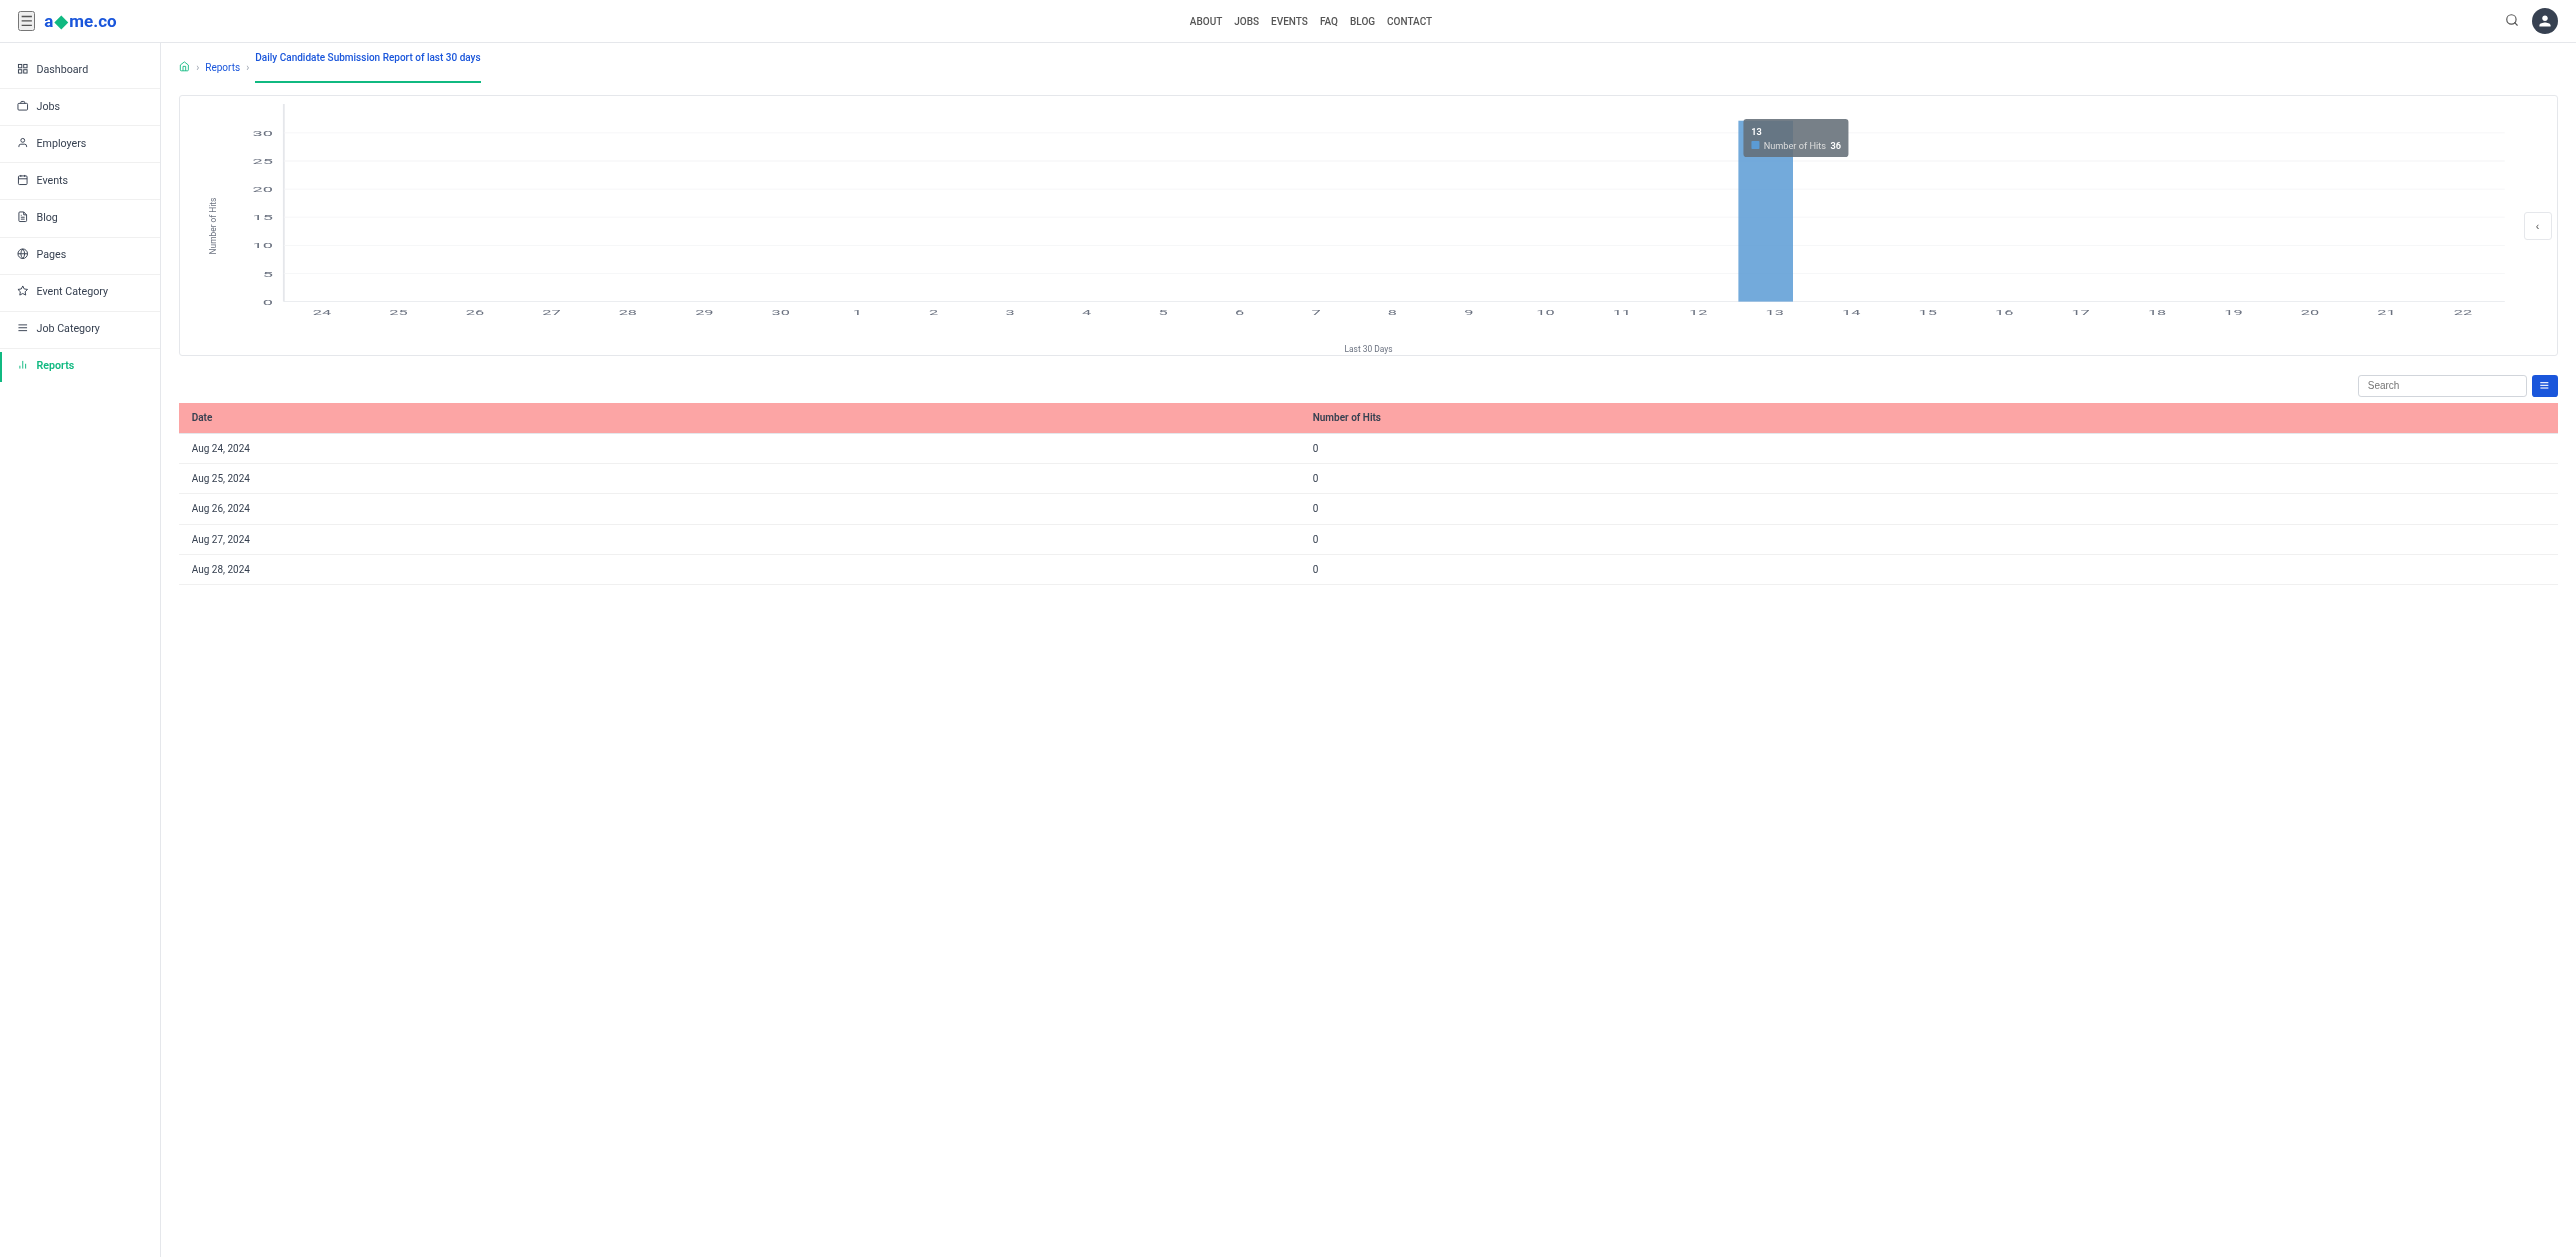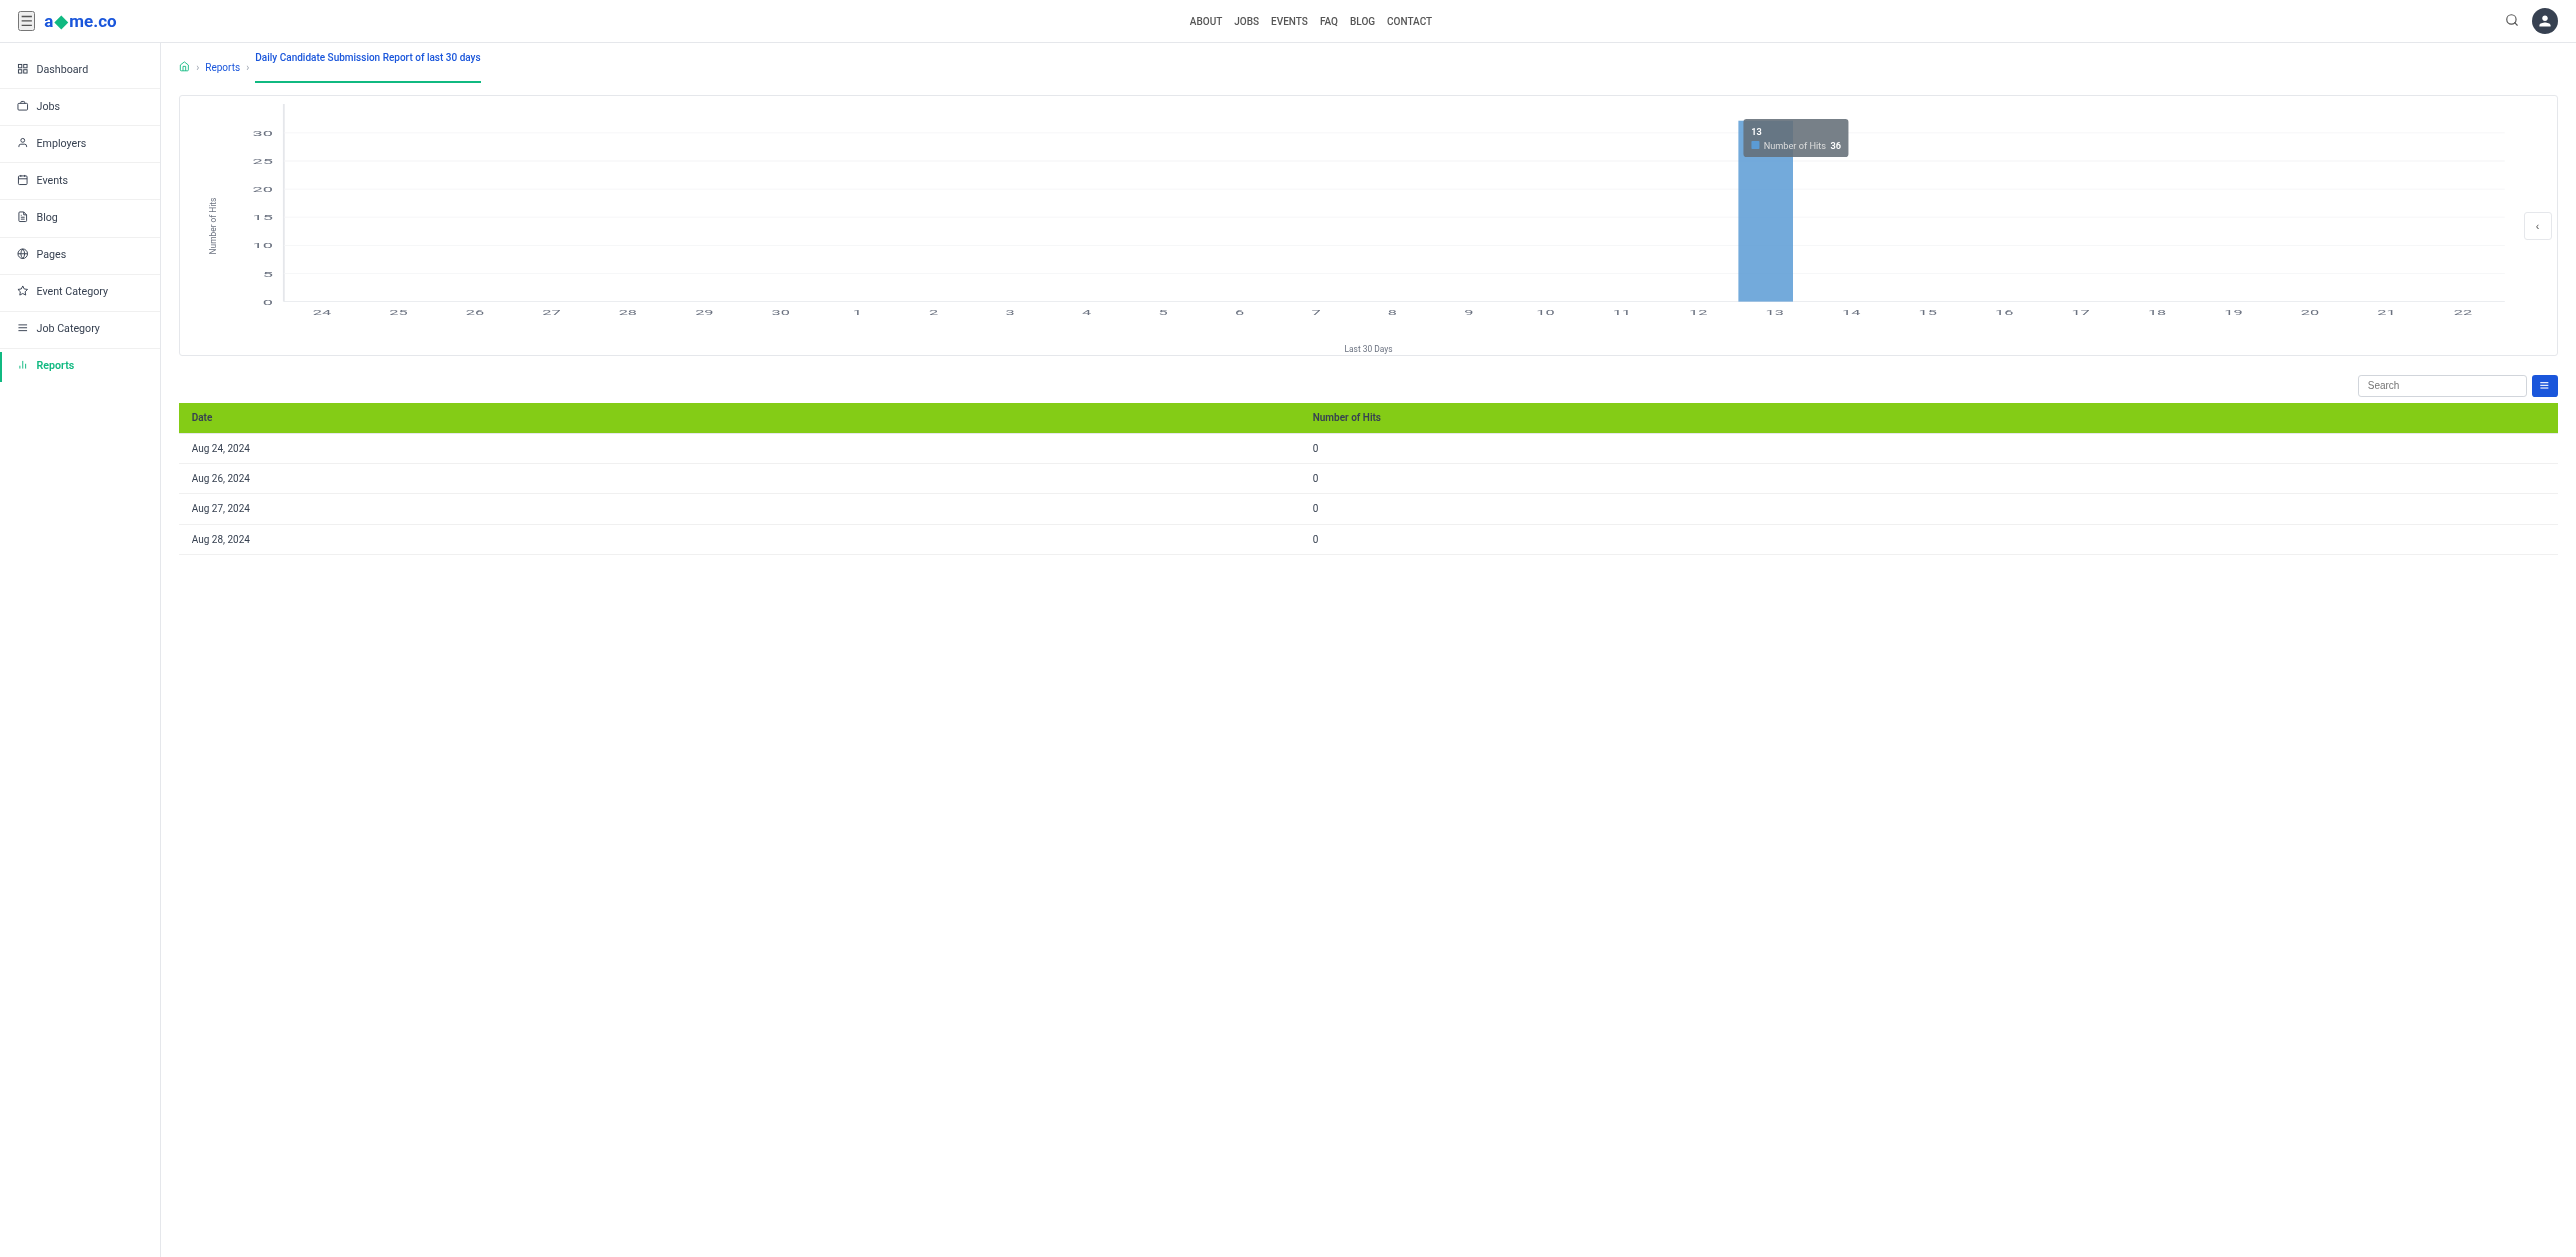--- a/index.html
+++ b/index.html
@@ -104,21 +104,21 @@
     .list-btn {
       padding: 4.6px 7.7px; background: #1a56db; border: none; border-radius: 3.1px;
       color: #fff; cursor: pointer; font-size: 10.7px;
     }
 
     
     .data-table { width: 100%; border-collapse: collapse; font-size: 10px; }
     .data-table th {
       text-align: left; padding: 9.2px 12.3px;
       border-bottom: 1.5px solid #e5e7eb; font-weight: 600; color: #374151;
-      background: #84cc16;
+      background: #fca5a5;
     }
     .data-table td {
       padding: 9.2px 12.3px; border-bottom: 0.8px solid #f0f0f0; color: #374151;
     }
   </style>
 </head>
 <body>
 
 <nav class="top-nav">
   <div class="top-nav-left">
@@ -364,20 +364,24 @@
             <th>Date</th>
             <th>Number of Hits</th>
           </tr>
         </thead>
         <tbody id="table-body">
         <tr>
       <td>Aug 24, 2024</td>
       <td>0</td>
     </tr>
             <tr>
+      <td>Aug 25, 2024</td>
+      <td>0</td>
+    </tr>
+            <tr>
       <td>Aug 26, 2024</td>
       <td>0</td>
     </tr>
             <tr>
       <td>Aug 27, 2024</td>
       <td>0</td>
     </tr>
             <tr>
       <td>Aug 28, 2024</td>
       <td>0</td>

